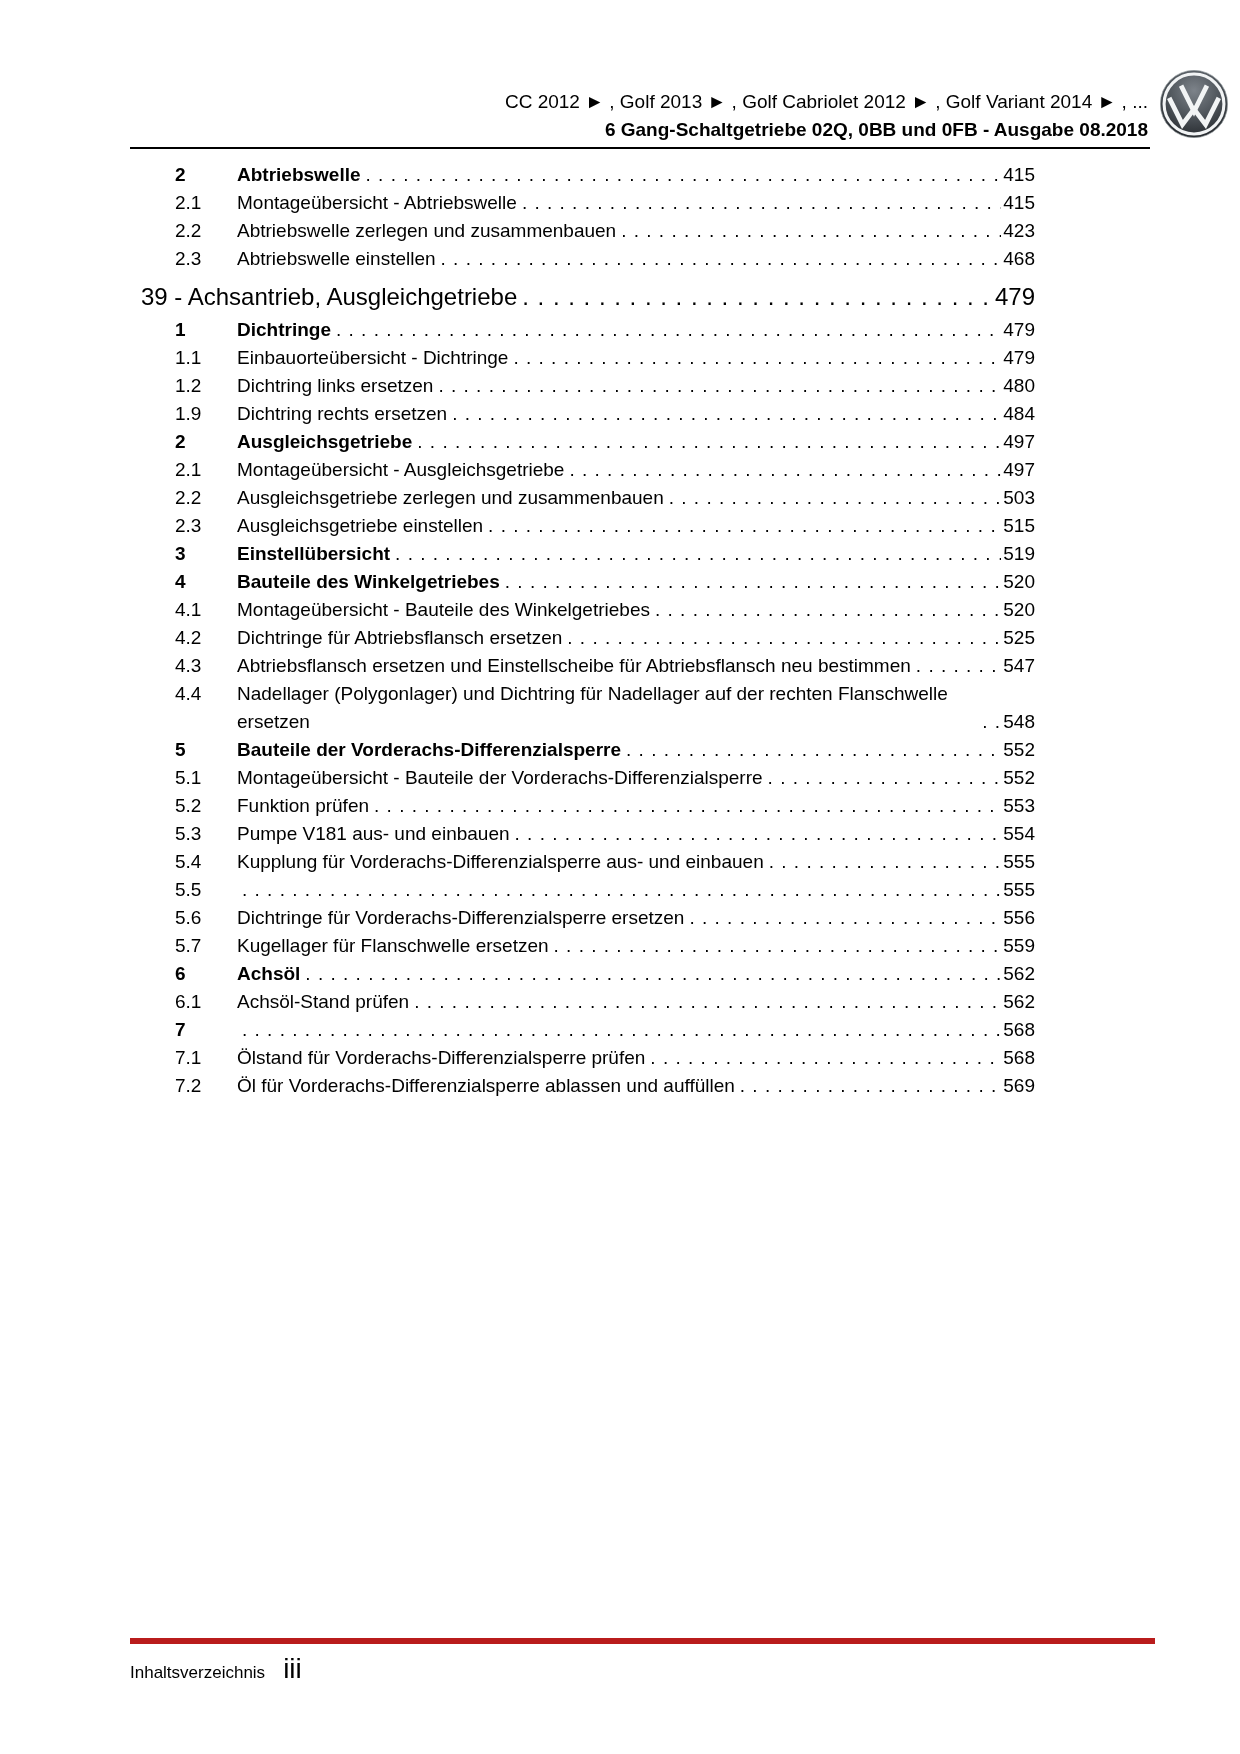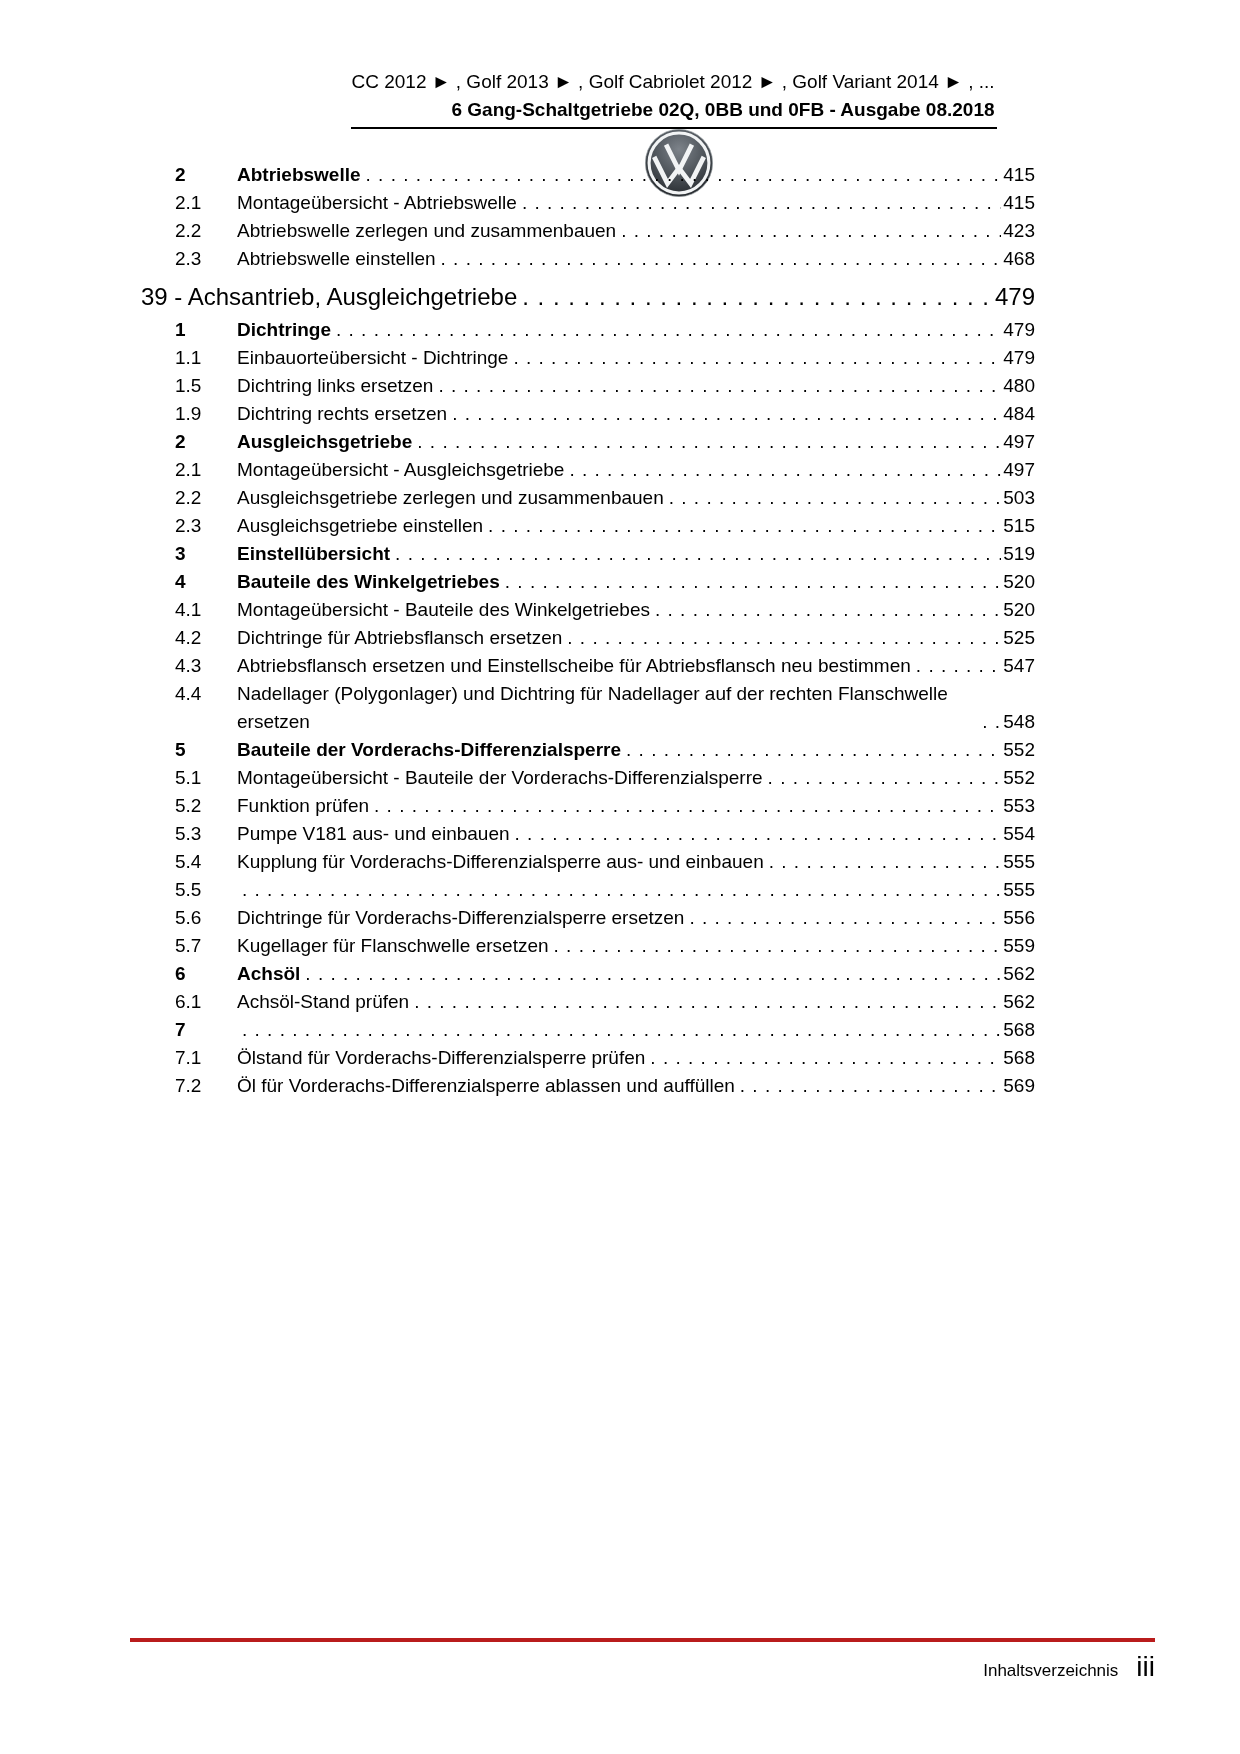--- a/index.html
+++ b/index.html
@@ -8,22 +8,22 @@
     width: 1240px; height: 1754px;
     background: #ffffff;
     color: #000000;
     font-family: "Liberation Sans", sans-serif;
     position: relative;
     overflow: hidden;
   }
 
   
   .header {
-    position: absolute; left: 130px; top: 50px; width: 1098px;
-    display: flex; align-items: center; flex-direction: column;
+    position: absolute; left: 130px; top: 70px; width: 1098px;
+    display: flex; align-items: flex-start;
   }
   .header-text {
     flex: 1 1 auto;
     text-align: right;
     font-size: 19px; line-height: 28px;
     padding: 18px 2px 3px 0;
     border-bottom: 2px solid #000;
     margin-right: 10px;
     white-space: nowrap;
   }
@@ -53,23 +53,23 @@
 
   .level-chapter {
     font-size: 24px; line-height: 33px;
     padding-left: 5px;
     margin: 7px 0 3px 6px;
   }
 
   
   .footer {
     position: absolute; left: 130px; top: 1638px; width: 1025px;
-    border-top: 4px solid #b91c1c;
+    border-top: 6px solid #b91c1c;
     padding-top: 9px;
-    text-align: right;
+    text-align: left;
   }
   .footer-label { font-size: 17px; }
   .footer-page { font-size: 28px; margin-left: 18px; }
 </style>
 </head>
 <body>
 
 <div class="page">
 
   <header class="header">
@@ -131,21 +131,21 @@
     <span class="toc-leader">. . . . . . . . . . . . . . . . . . . . . . . . . . . . . . . . . . . . . . . . . . . . . . . . . . . . . . . . . . . . . . . . . . . . . . . . . . . . . . . . . . . . . . . . . . . . . . . . . . . . . . . . . . . . . . . . . . . . . . . . . . . . . . . . . . . . . . . . . . . . . . . . . . . . . . . . . . . . . . . . </span>
     <span class="toc-page">479</span>
   </div>
       <div class="toc-row level-sub">
     <span class="toc-num">1.1</span>
     <span class="toc-title">Einbauorteübersicht - Dichtringe</span>
     <span class="toc-leader">. . . . . . . . . . . . . . . . . . . . . . . . . . . . . . . . . . . . . . . . . . . . . . . . . . . . . . . . . . . . . . . . . . . . . . . . . . . . . . . . . . . . . . . . . . . . . . . . . . . . . . . . . . . . . . . . . . . . . . . . . . . . . . . . . . . . . . . . . . . . . . . . . . . . . . . . . . . . . . . . </span>
     <span class="toc-page">479</span>
   </div>
       <div class="toc-row level-sub">
-    <span class="toc-num">1.5</span>
+    <span class="toc-num">1.2</span>
     <span class="toc-title">Dichtring links ersetzen</span>
     <span class="toc-leader">. . . . . . . . . . . . . . . . . . . . . . . . . . . . . . . . . . . . . . . . . . . . . . . . . . . . . . . . . . . . . . . . . . . . . . . . . . . . . . . . . . . . . . . . . . . . . . . . . . . . . . . . . . . . . . . . . . . . . . . . . . . . . . . . . . . . . . . . . . . . . . . . . . . . . . . . . . . . . . . . </span>
     <span class="toc-page">480</span>
   </div>
       <div class="toc-row level-sub">
     <span class="toc-num">1.9</span>
     <span class="toc-title">Dichtring rechts ersetzen</span>
     <span class="toc-leader">. . . . . . . . . . . . . . . . . . . . . . . . . . . . . . . . . . . . . . . . . . . . . . . . . . . . . . . . . . . . . . . . . . . . . . . . . . . . . . . . . . . . . . . . . . . . . . . . . . . . . . . . . . . . . . . . . . . . . . . . . . . . . . . . . . . . . . . . . . . . . . . . . . . . . . . . . . . . . . . . </span>
     <span class="toc-page">484</span>
   </div>

